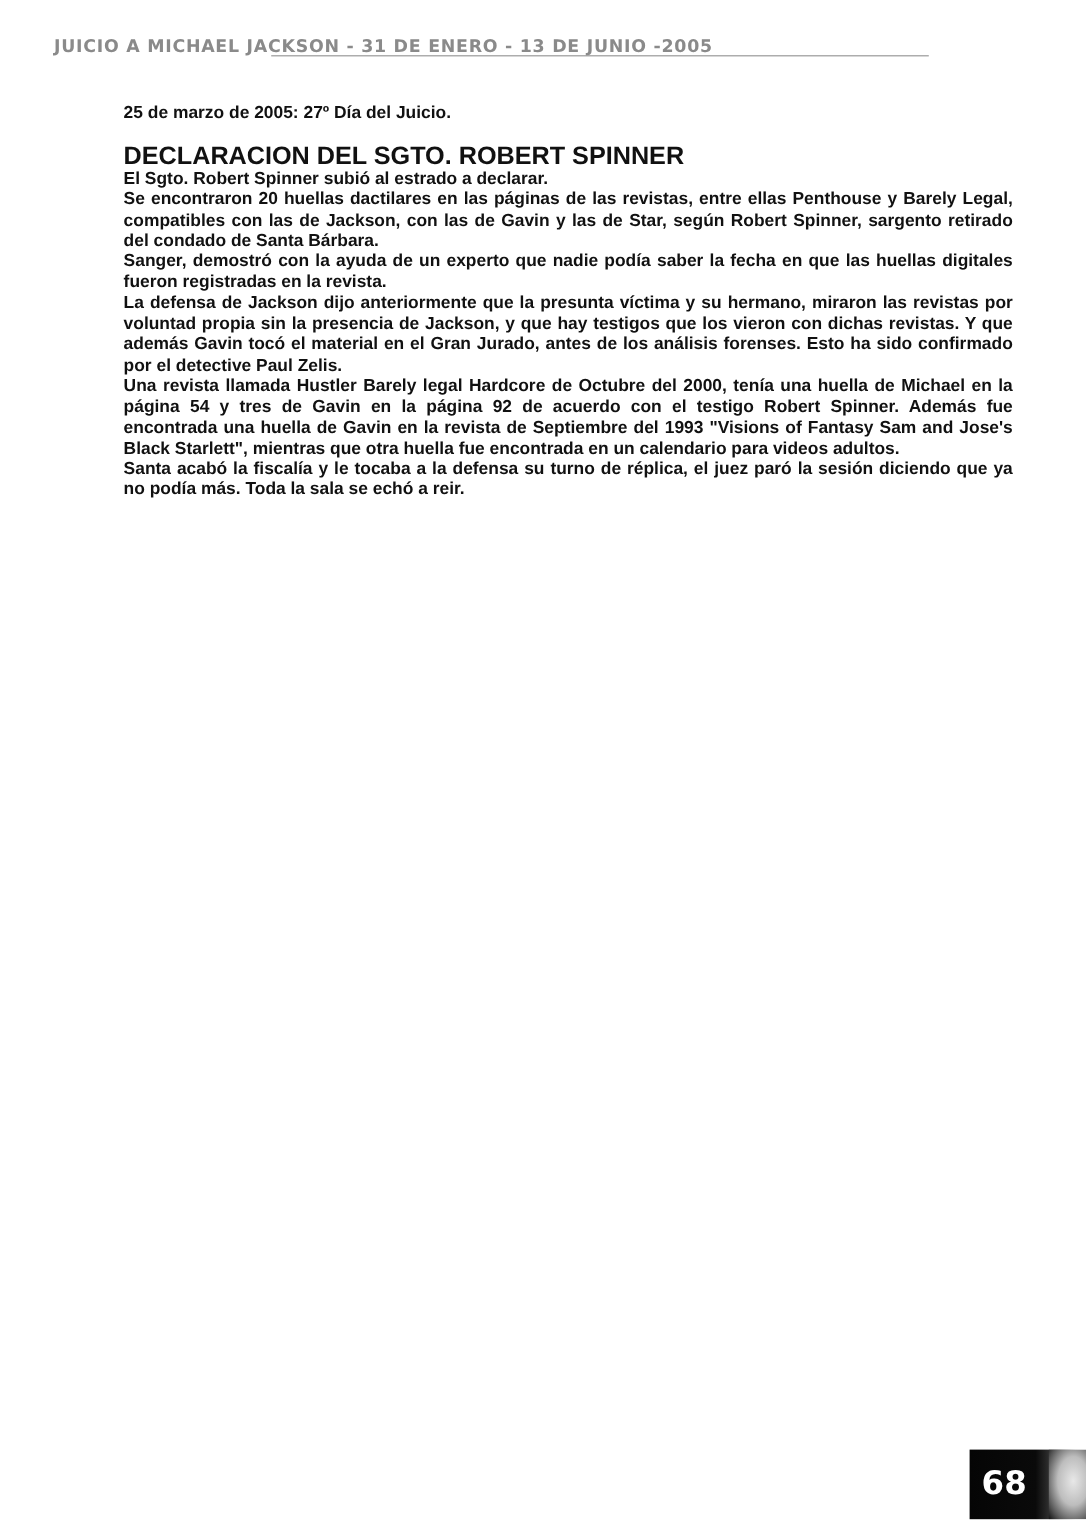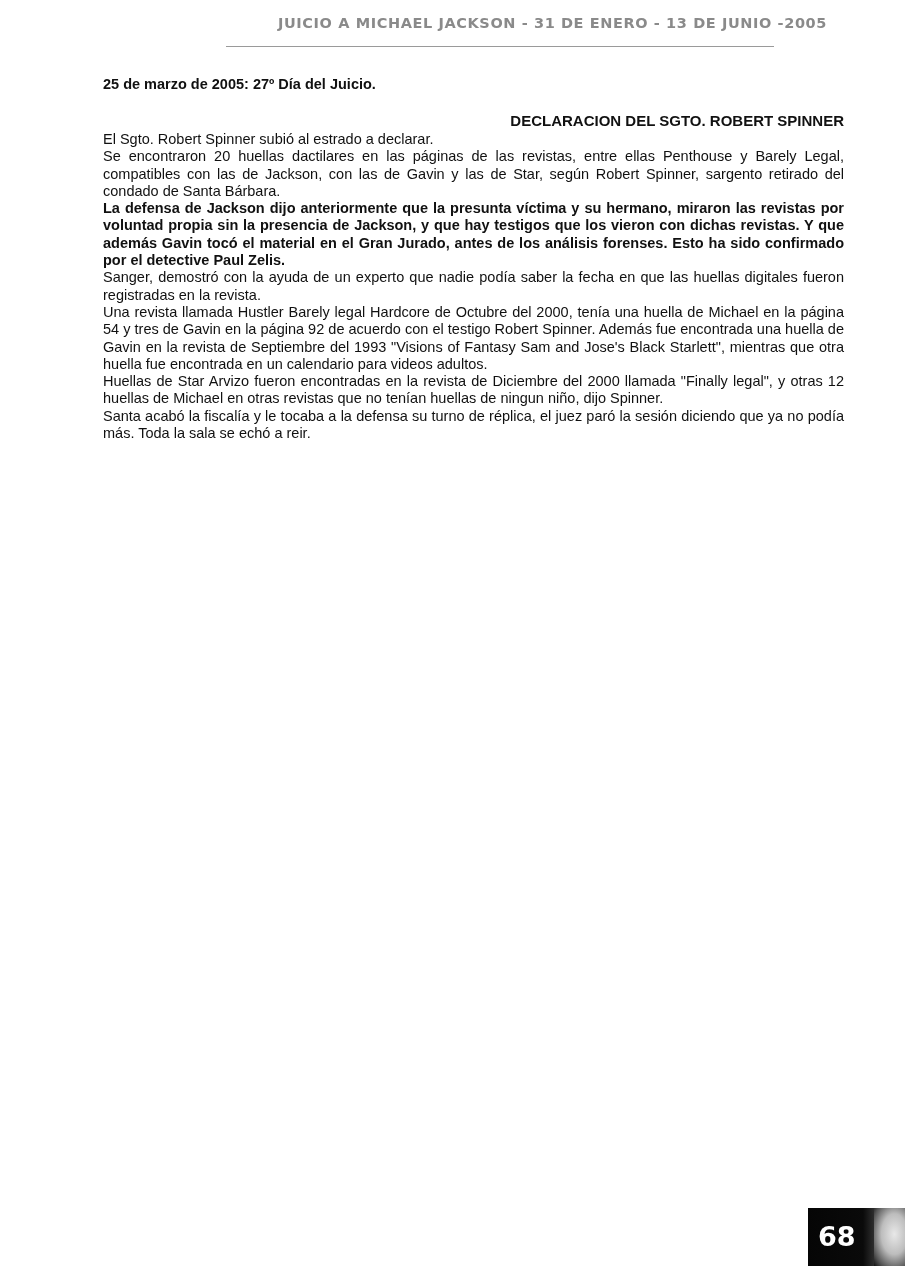--- a/index.html
+++ b/index.html
@@ -1,25 +1,25 @@
 <!DOCTYPE html>
 <html><head>
 <meta charset="utf-8">
 <style>
   html, body { margin: 0; padding: 0; background: #ffffff; }
   body { width: 905px; height: 1280px; position: relative; overflow: hidden;
          font-family: "Liberation Sans", sans-serif; color: #111; }
-  .header { position: absolute; left: 0; top: 14px; width: 827px; text-align: right; }
+  .header { position: absolute; left: 0; top: 30px; width: 827px; text-align: left; }
   .header-title { display: inline-block; margin-left: 45px; font-family: "DejaVu Sans", sans-serif;
                   font-weight: bold; font-size: 14.5px; color: #8a8a8a; letter-spacing: 0.6px; }
   .header-rule { position: absolute; left: 226px; top: 46px; width: 548px; height: 1px; background: #9a9a9a; }
-  .content { position: absolute; left: 103px; top: 76px; width: 741px; }
+  .content { position: absolute; left: 103px; top: 86px; width: 741px; }
   .date-line { font-weight: bold; font-size: 14.5px; margin: 0 0 18px 0; line-height: 17px; }
-  .section-title { font-weight: bold; font-size: 15px; margin: 0; line-height: 20px; text-align: right; }
-  .para { font-size: 14.5px; line-height: 17.3px; margin: 0; text-align: justify; }
+  .section-title { font-weight: bold; font-size: 21px; margin: 0; line-height: 20px; }
+  .para { font-size: 14.5px; line-height: 17.3px; margin: 0; text-align: justify; font-weight: bold; }
   .bold { font-weight: bold; }
   .u { text-decoration: underline; }
   .page-badge { position: absolute; left: 808px; top: 1208px; width: 100px; height: 58px;
                 background: linear-gradient(90deg, #050505 0%, #0a0a0a 55%, #3a3a3a 70%, #cfcfcf 88%, #efefef 100%);
                 overflow: hidden; }
   .face { position: absolute; right: 0; top: 0; width: 34px; height: 58px;
           background: radial-gradient(ellipse at 60% 45%, #e8e8e8 0%, #bdbdbd 45%, #555 80%, #111 100%); }
   .page-number { position: absolute; left: 10px; top: 14px; font-family: "DejaVu Sans", sans-serif;
                  font-weight: bold; font-size: 27px; color: #ffffff; line-height: 30px; }
 </style>
@@ -29,23 +29,22 @@
 <div class="header">
   <span class="header-title">JUICIO A MICHAEL JACKSON - 31 DE ENERO  -  13 DE JUNIO -2005</span>
 </div>
 <div class="header-rule"></div>
 
 <div class="content">
   <p class="date-line">25 de marzo de 2005: 27º Día del Juicio.</p>
   <h2 class="section-title">DECLARACION DEL SGTO. ROBERT SPINNER</h2>
   <p class="para">El Sgto. Robert Spinner subió al estrado a declarar.</p>
   <p class="para">Se encontraron 20 huellas dactilares en las páginas de las revistas, entre ellas Penthouse y Barely Legal, compatibles con las de Jackson, con las de Gavin y las de Star, según Robert Spinner, sargento retirado del condado de Santa Bárbara.</p>
+  <p class="para">Sanger, demostró con la ayuda de un experto que nadie podía saber la fecha en que las huellas digitales fueron registradas en la revista.</p>
   <p class="para bold">La defensa de Jackson dijo anteriormente que la presunta víctima y su hermano, miraron las revistas por voluntad propia sin la presencia de Jackson, y que hay testigos que los vieron con dichas revistas. Y que además Gavin tocó el material en el Gran Jurado, antes de los análisis forenses. Esto ha sido confirmado por el detective Paul Zelis.</p>
-  <p class="para">Sanger, demostró con la ayuda de un experto que nadie podía saber la fecha en que las huellas digitales fueron registradas en la revista.</p>
   <p class="para">Una revista llamada Hustler Barely legal Hardcore de Octubre del 2000, tenía una huella de Michael en la página 54 y tres de Gavin en la página 92 de acuerdo con el testigo Robert Spinner. Además fue encontrada una huella de Gavin en la revista de Septiembre del 1993 "Visions of Fantasy Sam and Jose's Black Starlett", mientras que otra huella fue encontrada en un calendario para videos adultos.</p>
-  <p class="para">Huellas de Star Arvizo fueron encontradas en la revista de Diciembre del 2000 llamada "Finally legal", y otras 12 huellas de Michael en otras revistas que no tenían huellas de ningun niño, dijo Spinner.</p>
   <p class="para">Santa acabó la fiscalía y le tocaba a la defensa su turno de réplica, el juez paró la sesión diciendo que ya no podía más. Toda la sala se echó a reir.</p>
 </div>
 
 <div class="page-badge">
   <div class="face"></div>
   <span class="page-number">68</span>
 </div>
 
 </body></html>

